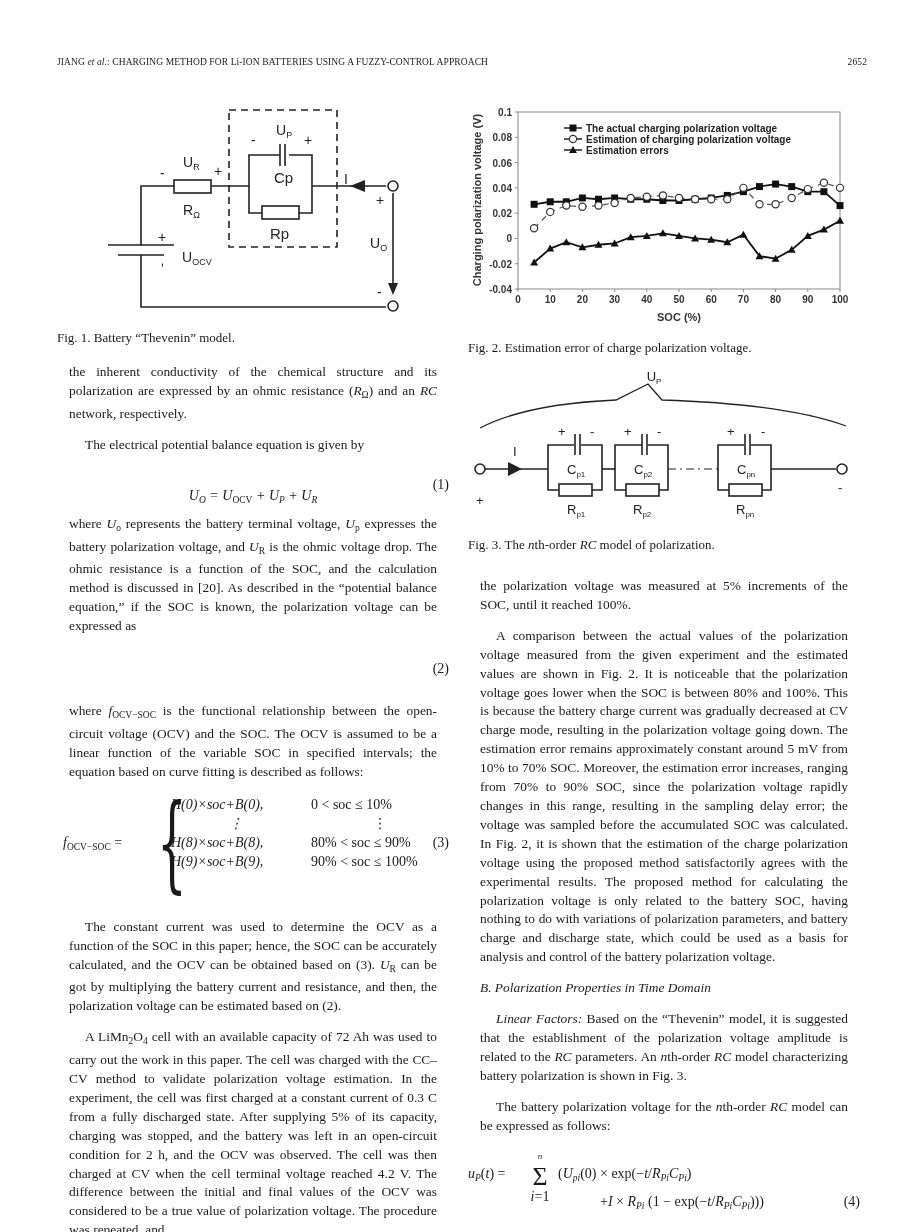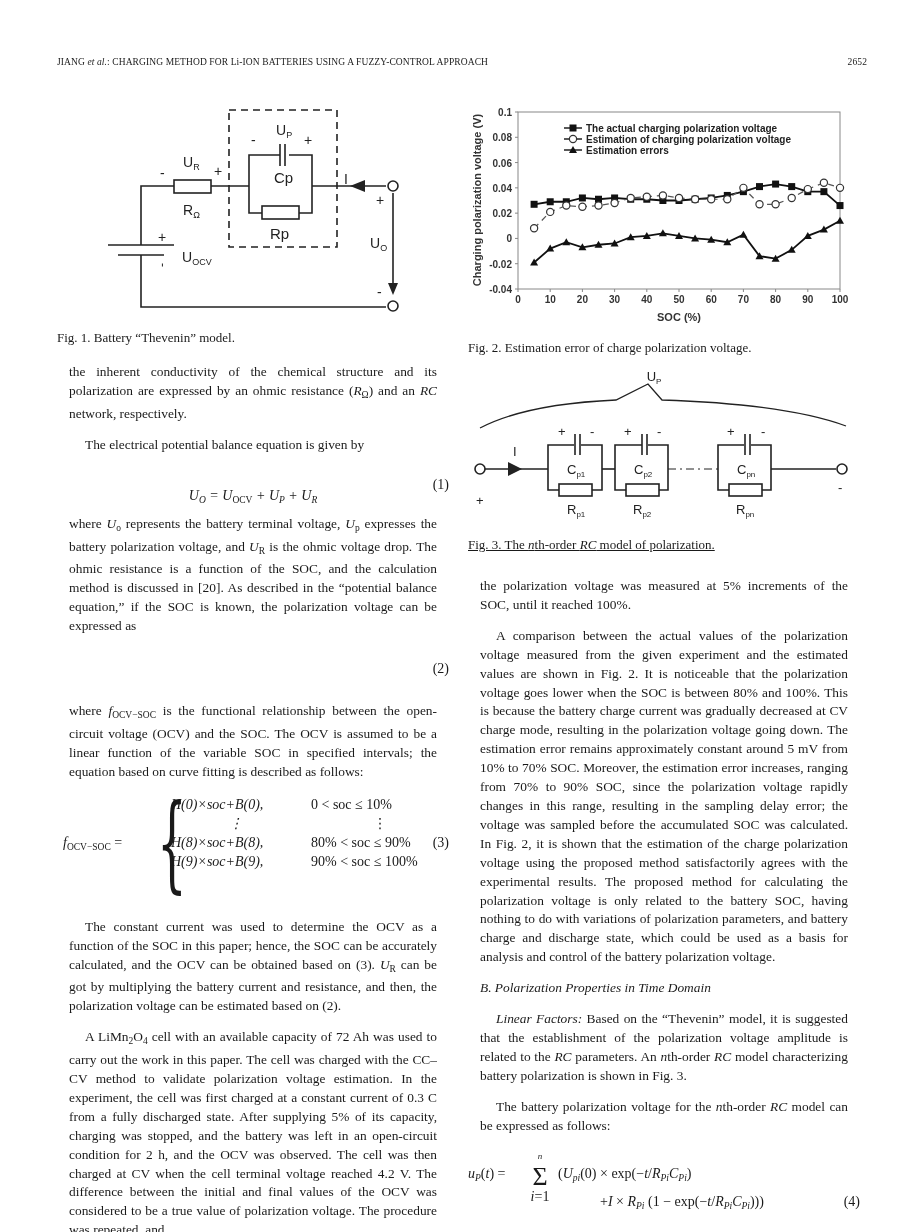--- a/index.html
+++ b/index.html
@@ -269,21 +269,21 @@
         <text x="295" y="74">-</text>
       <text x="101" y="112"><tspan>C</tspan><tspan font-size="8" dy="3">p1</tspan></text>
       <text x="168" y="112"><tspan>C</tspan><tspan font-size="8" dy="3">p2</tspan></text>
       <text x="271" y="112"><tspan>C</tspan><tspan font-size="8" dy="3">pn</tspan></text>
       <text x="101" y="152"><tspan>R</tspan><tspan font-size="8" dy="3">p1</tspan></text>
       <text x="167" y="152"><tspan>R</tspan><tspan font-size="8" dy="3">p2</tspan></text>
       <text x="270" y="152"><tspan>R</tspan><tspan font-size="8" dy="3">pn</tspan></text>
     </g>
   </svg>
 </div>
-<div class="abs cap" style="left:468px;top:538px;text-decoration:underline;"><span>Fig. 3.    The </span><i>n</i><span>th-order </span><i>RC</i><span> model of polarization.</span></div>
+<div class="abs cap" style="left:468px;top:538px;"><span>Fig. 3.    The </span><i>n</i><span>th-order </span><i>RC</i><span> model of polarization.</span></div>
 
 <div class="col" style="left:57px;top:351px;">
   <p><span>the inherent conductivity of the chemical structure and its polarization are expressed by an ohmic resistance (</span><i>R</i><span class="sub">Ω</span><span>) and an </span><i>RC</i><span> network, respectively.</span></p>
   <p class="ind">The electrical potential balance equation is given by</p>
   <div class="eq" style="height:36px;">
     <div class="body" style="top:20px;">U<span class="subi">O</span> = U<span class="sub">OCV</span> + U<span class="subi">P</span> + U<span class="subi">R</span></div>
     <div class="num" style="top:9px;">(1)</div>
   </div>
   <p><span>where </span><i>U</i><span class="subi">o</span><span> represents the battery terminal voltage, </span><i>U</i><span class="subi">p</span><span> expresses the battery polarization voltage, and </span><i>U</i><span class="subi">R</span><span> is the ohmic voltage drop. The ohmic resistance is a function of the SOC, and the calculation method is discussed in [20]. As described in the “potential balance equation,” if the SOC is known, the polarization voltage can be expressed as</span></p>
   <div class="eq" style="height:42px;">

